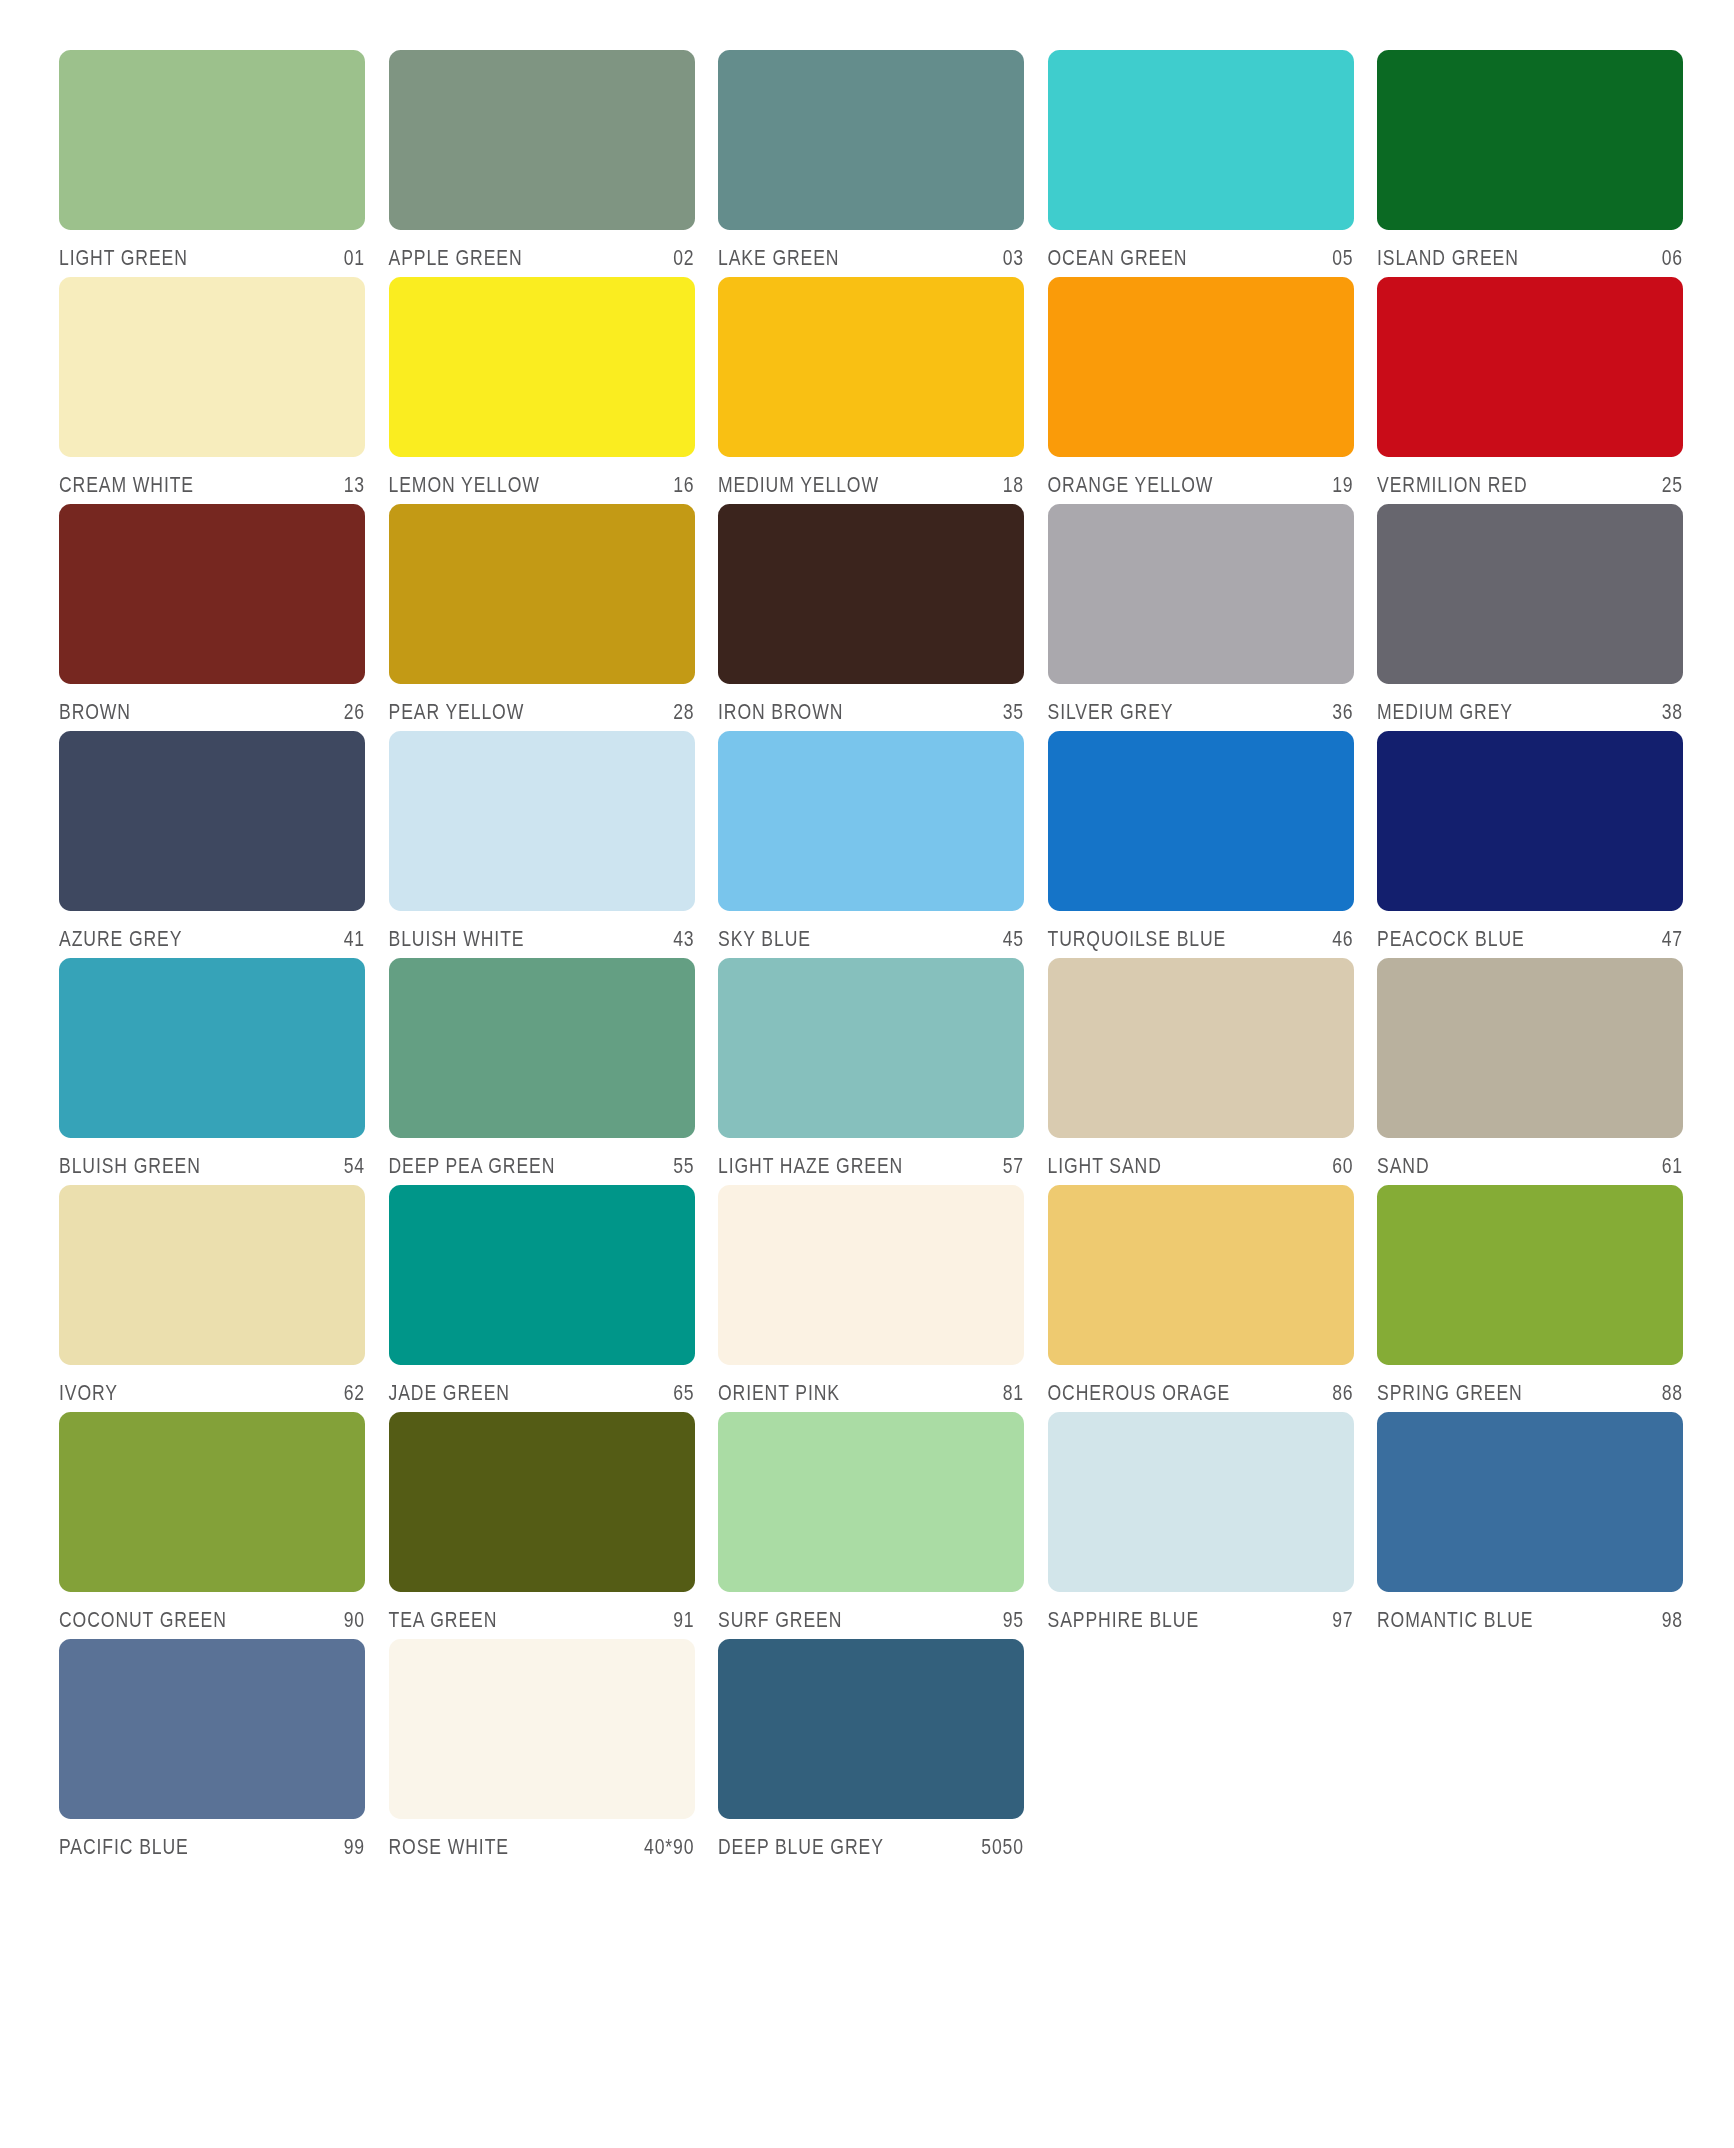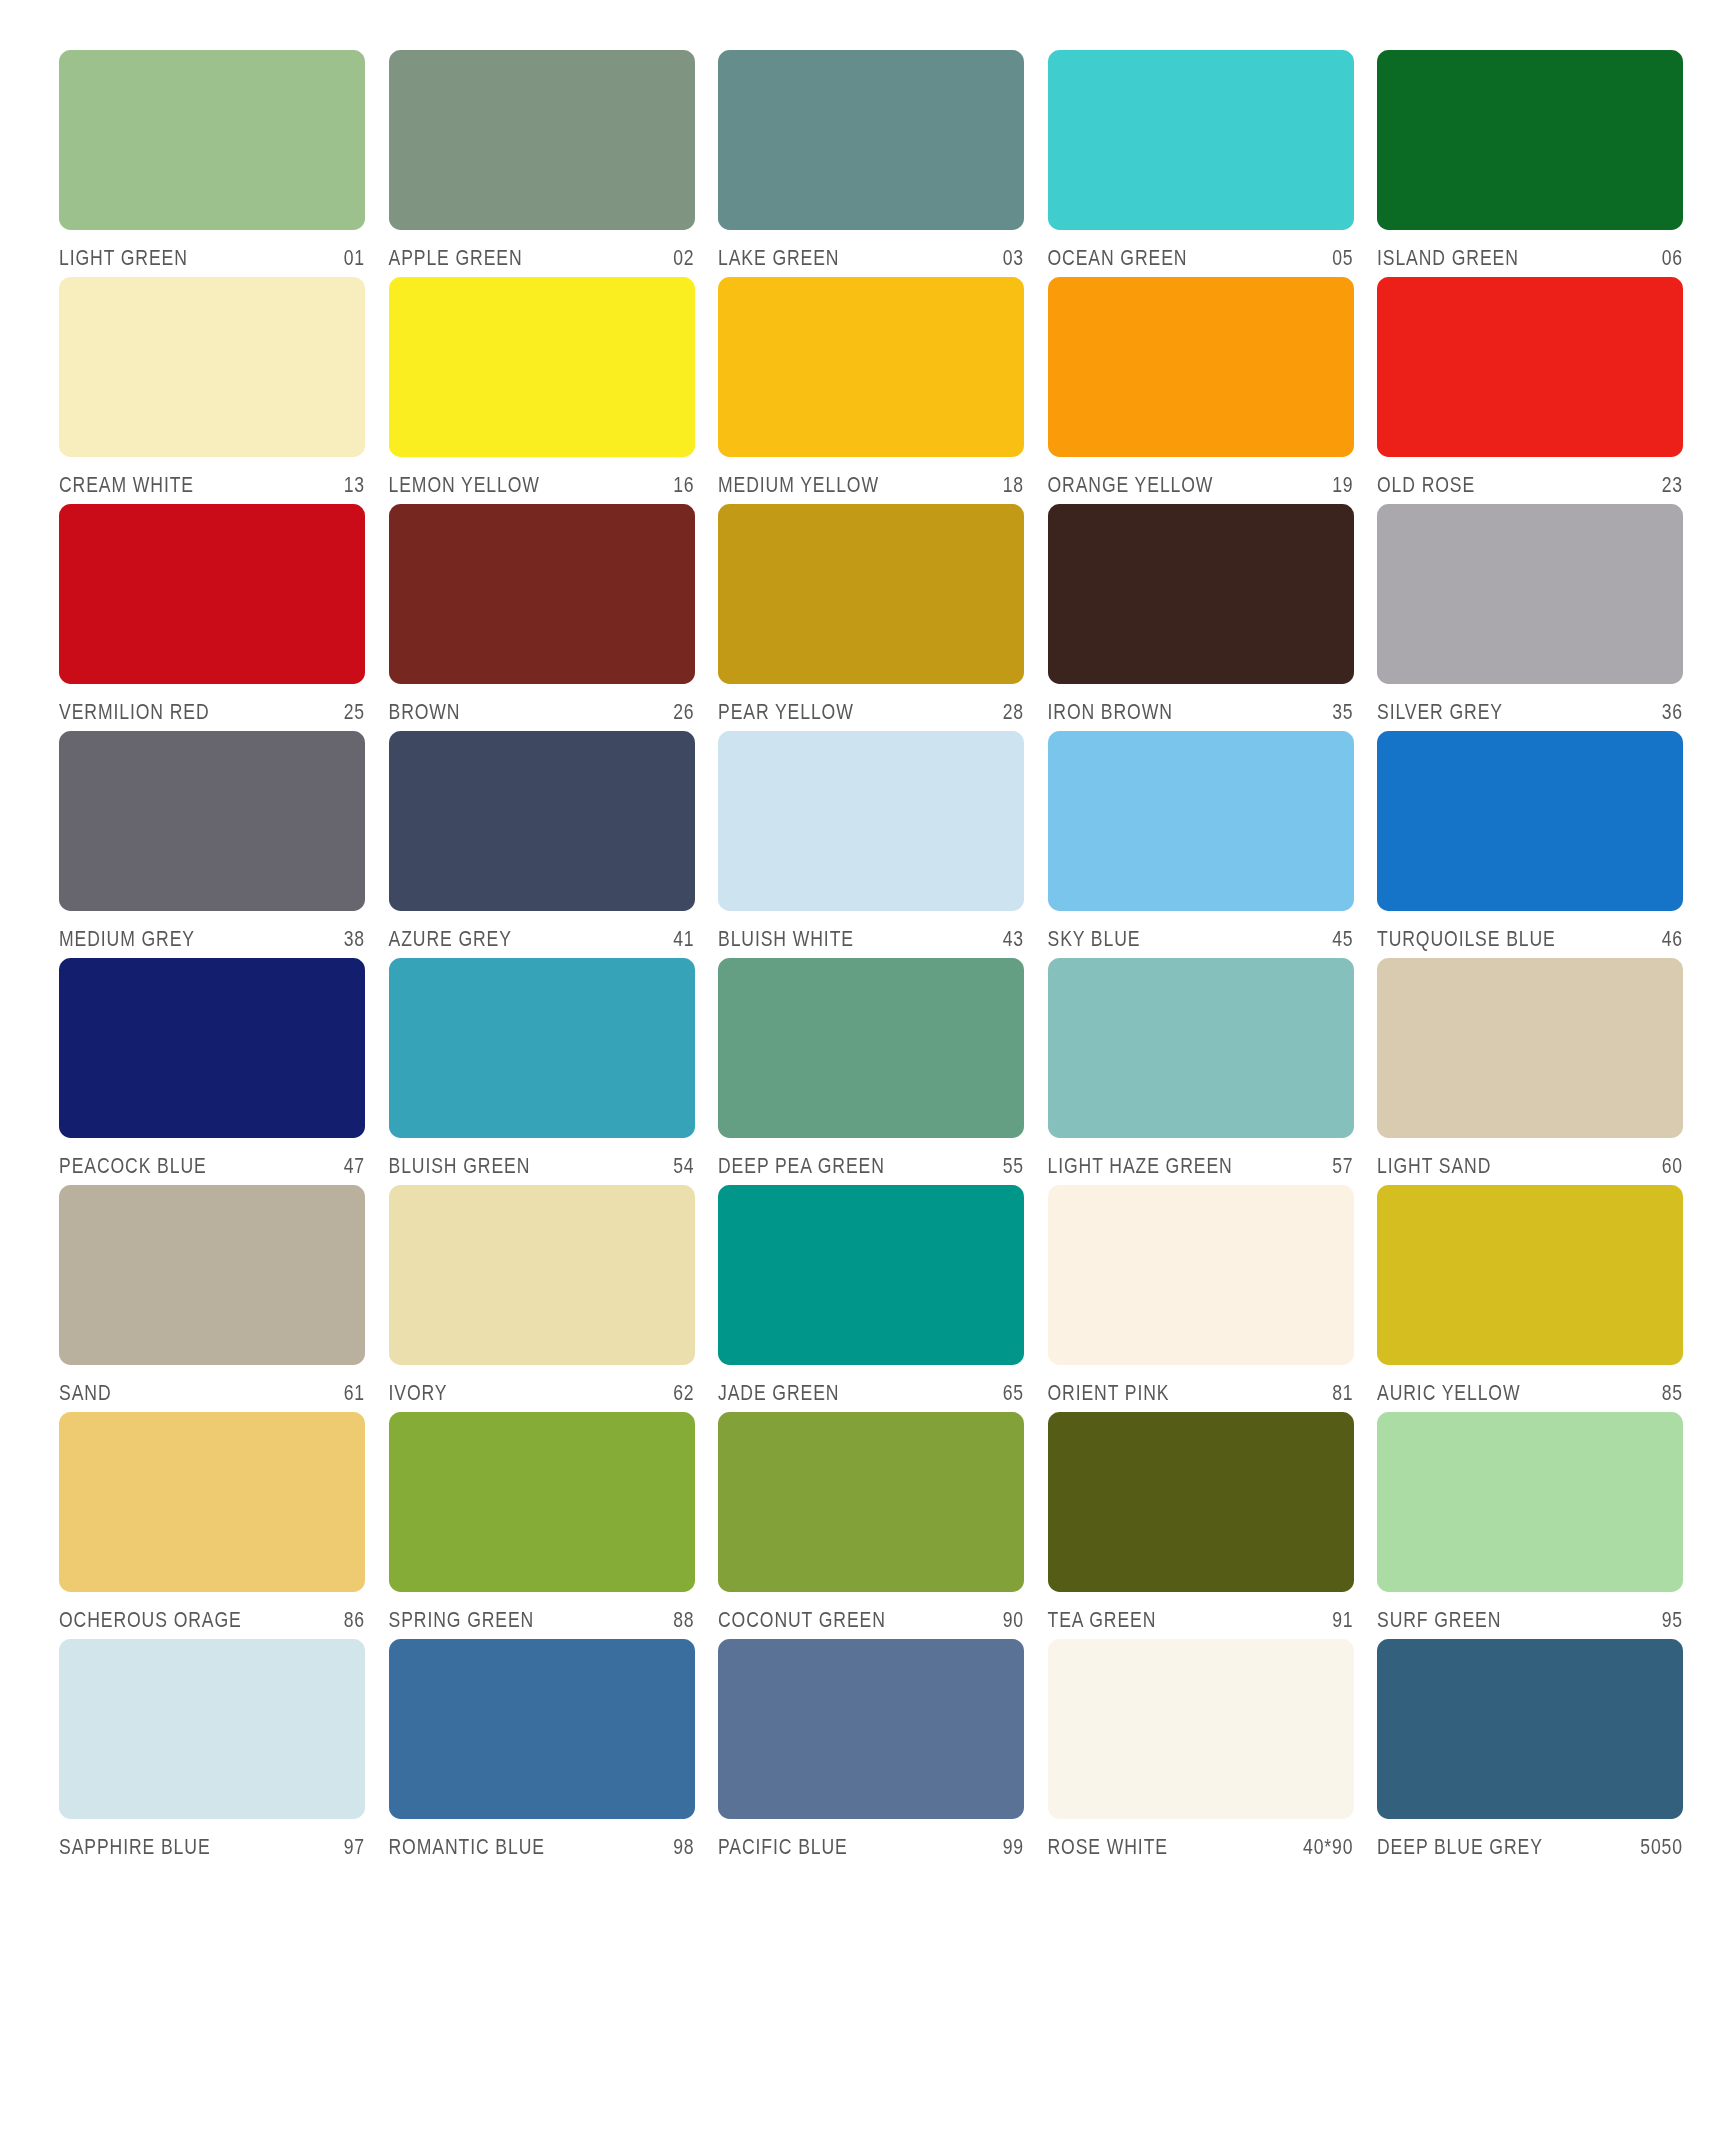--- a/index.html
+++ b/index.html
@@ -144,27 +144,20 @@
         </div>
       </div>
       <div class="swatch-cell">
         <div class="swatch-chip" style="background-color: rgb(250, 155, 9);"></div>
         <div class="swatch-caption">
           <span class="swatch-name">ORANGE YELLOW</span>
           <span class="swatch-code">19</span>
         </div>
       </div>
       <div class="swatch-cell">
-        <div class="swatch-chip" style="background-color: rgb(236, 32, 25);"></div>
-        <div class="swatch-caption">
-          <span class="swatch-name">OLD ROSE</span>
-          <span class="swatch-code">23</span>
-        </div>
-      </div>
-      <div class="swatch-cell">
         <div class="swatch-chip" style="background-color: rgb(201, 12, 24);"></div>
         <div class="swatch-caption">
           <span class="swatch-name">VERMILION RED</span>
           <span class="swatch-code">25</span>
         </div>
       </div>
       <div class="swatch-cell">
         <div class="swatch-chip" style="background-color: rgb(118, 39, 32);"></div>
         <div class="swatch-caption">
           <span class="swatch-name">BROWN</span>
@@ -281,27 +274,20 @@
         <div class="swatch-caption">
           <span class="swatch-name">JADE GREEN</span>
           <span class="swatch-code">65</span>
         </div>
       </div>
       <div class="swatch-cell">
         <div class="swatch-chip" style="background-color: rgb(251, 242, 227);"></div>
         <div class="swatch-caption">
           <span class="swatch-name">ORIENT PINK</span>
           <span class="swatch-code">81</span>
-        </div>
-      </div>
-      <div class="swatch-cell">
-        <div class="swatch-chip" style="background-color: rgb(213, 190, 32);"></div>
-        <div class="swatch-caption">
-          <span class="swatch-name">AURIC YELLOW</span>
-          <span class="swatch-code">85</span>
         </div>
       </div>
       <div class="swatch-cell">
         <div class="swatch-chip" style="background-color: rgb(238, 202, 112);"></div>
         <div class="swatch-caption">
           <span class="swatch-name">OCHEROUS ORAGE</span>
           <span class="swatch-code">86</span>
         </div>
       </div>
       <div class="swatch-cell">

